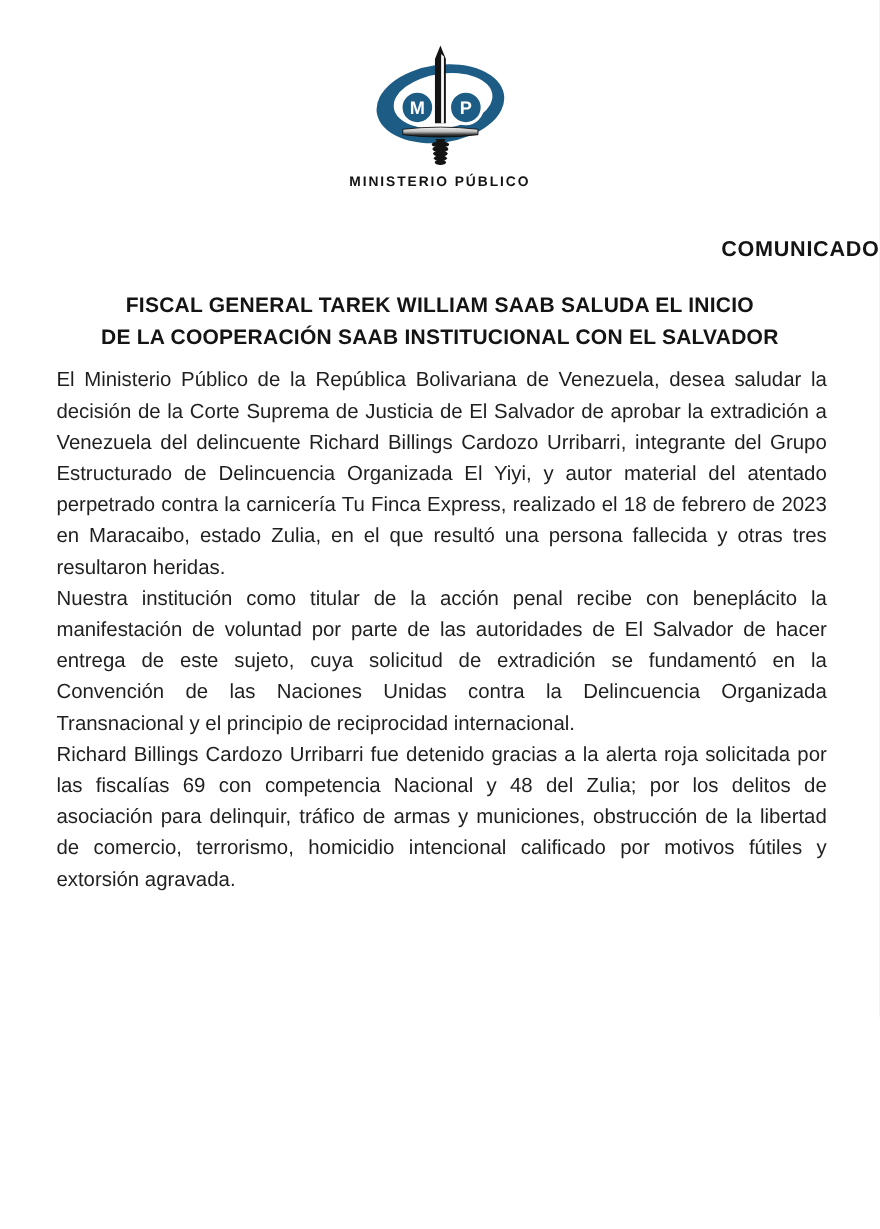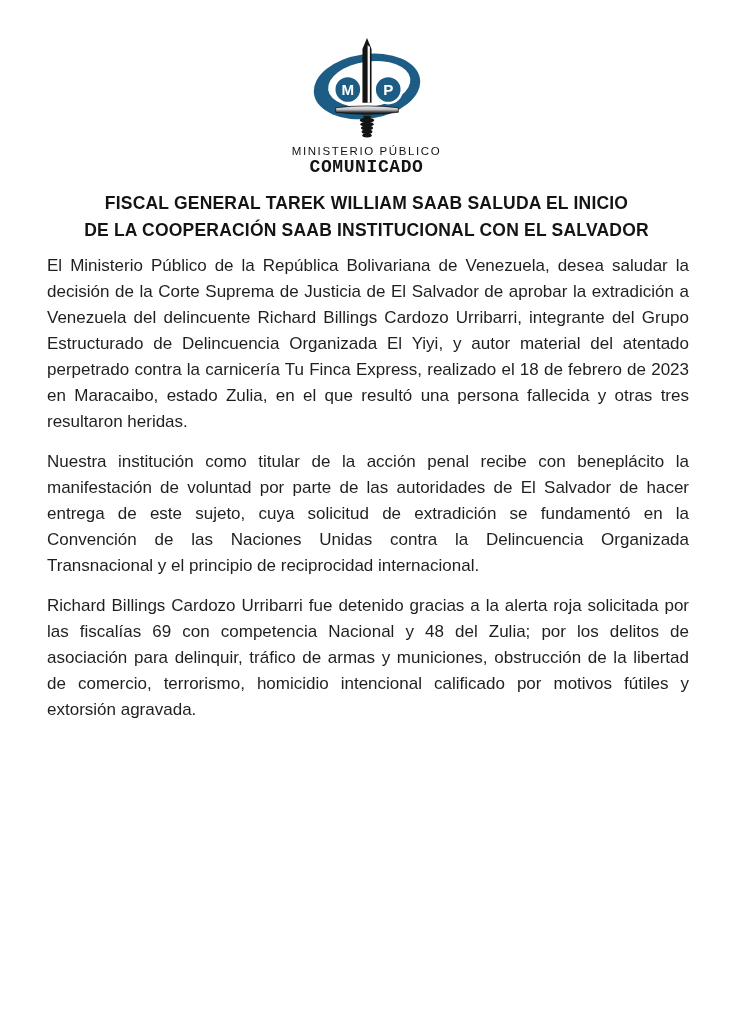--- a/index.html
+++ b/index.html
@@ -19,51 +19,51 @@
     text-align: center;
   }
   .logo-svg {
     display: inline-block;
     width: 114px;
     height: 100px;
   }
   .logo-caption {
     margin-top: 3px;
     font-size: 11.5px;
-    font-weight: normal;
+    font-weight: bold;
     letter-spacing: 1.6px;
     color: #121212;
   }
   .heading {
-    text-align: center;
+    margin-top: 39px;
+    text-align: right;
     font-size: 18px;
     font-weight: bold;
     letter-spacing: 0.6px;
     color: #141414;
-    font-family: Liberation Mono, monospace;
   }
   .title {
-    margin-top: 13px;
+    margin-top: 23px;
     text-align: center;
     font-size: 17.5px;
     font-weight: bold;
     line-height: 27px;
     letter-spacing: 0.2px;
     color: #141414;
   }
   .doc-body {
     margin-top: 9px;
     padding: 0 44px 0 47px;
   }
   .para {
     font-size: 17px;
     line-height: 26px;
     text-align: justify;
     color: #1f1f1f;
-    margin-top: 14px;
+    margin-top: 0;
   }
   .para:first-child { margin-top: 0; }
   svg text.logo-letter {
     font-family: "Liberation Sans", sans-serif;
     font-weight: bold;
     font-size: 15px;
     fill: #ffffff;
   }
 </style>
 </head>

